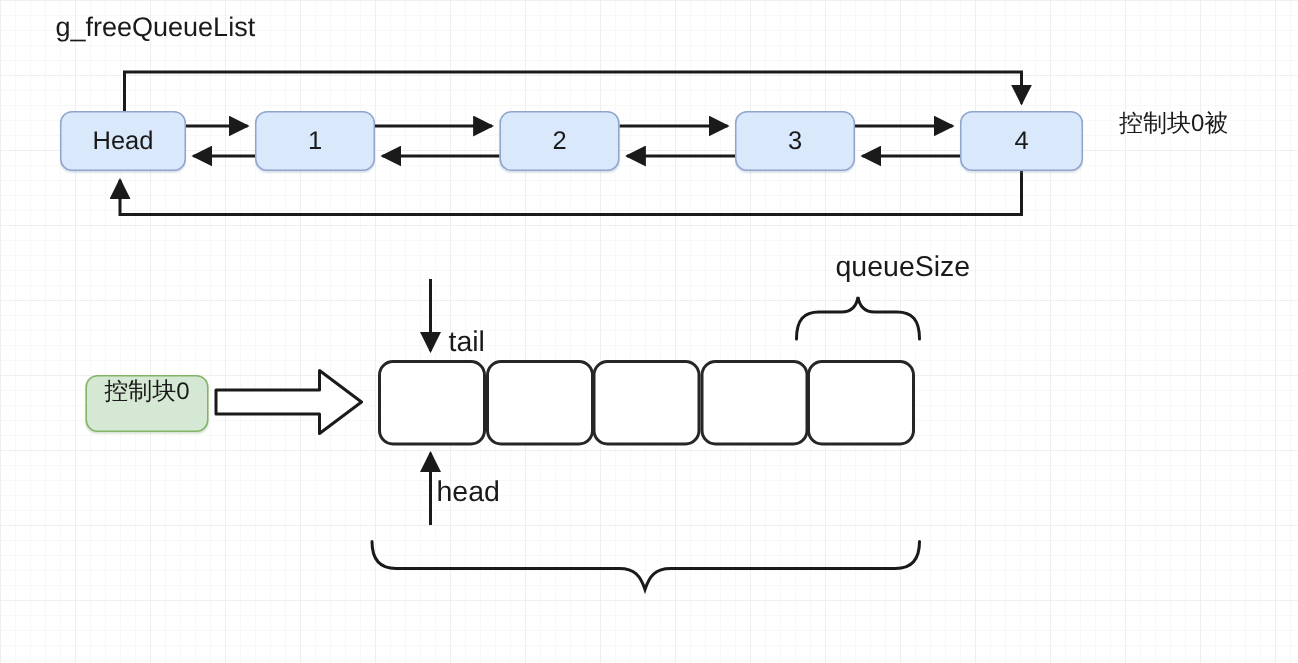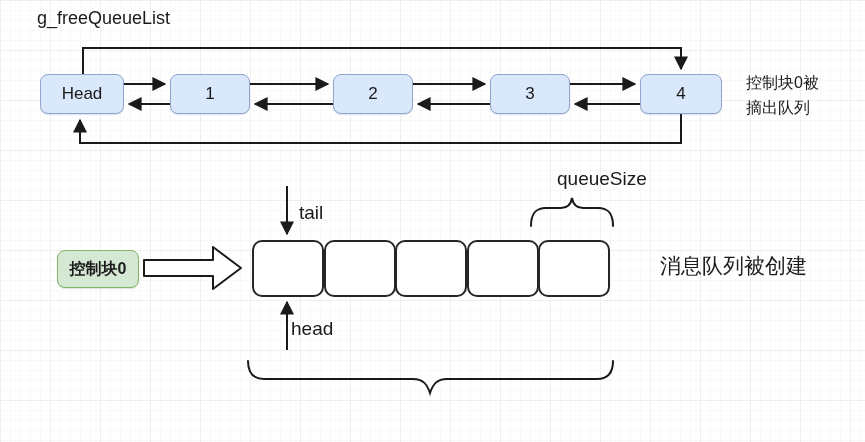--- a/index.html
+++ b/index.html
@@ -60,24 +60,23 @@
   .control-block {
     position: absolute;
     left: 57px;
     top: 250px;
     width: 82px;
     height: 38px;
     background: #d5e8d4;
     border: 1.5px solid #82b366;
     border-radius: 8px;
     display: flex;
-    align-items: center;
     justify-content: center;
     font-size: 16px;
-    font-weight: 700;
+    font-weight: 400;
     box-shadow: 0 1px 1px rgba(110,160,110,0.25);
   }
   .annotation-two-line {
     position: absolute;
     left: 746px;
     top: 70px;
     font-size: 16px;
     line-height: 25px;
   }
   .annotation-two-line span { display: block; }
@@ -130,34 +129,32 @@
   </div>
   <div class="node" style="left:490px; width:80px;">
     <span>3</span>
   </div>
   <div class="node" style="left:640px; width:82px;">
     <span>4</span>
   </div>
 
   <div class="annotation-two-line">
     <span>控制块0被</span>
-    <span>摘出队列</span>
   </div>
 
 
   <div class="control-block">
     <span>控制块0</span>
   </div>
 
-  <div class="label lbl-19" style="left:299px; top:202px;">tail</div>
+  <div class="label lbl-19" style="left:299px; top:218px;">tail</div>
   <div class="label lbl-19" style="left:291px; top:318px;">head</div>
 
   <div class="label lbl-19" style="left:557px; top:168px;">queueSize</div>
 
   <div class="cell" style="left:252px;"></div>
   <div class="cell" style="left:324px;"></div>
   <div class="cell" style="left:395px;"></div>
   <div class="cell" style="left:467px;"></div>
   <div class="cell" style="left:538px;"></div>
 
-  <div class="label lbl-21" style="left:660px; top:252px;">消息队列被创建</div>
 
 </div>
 
 </body></html>

